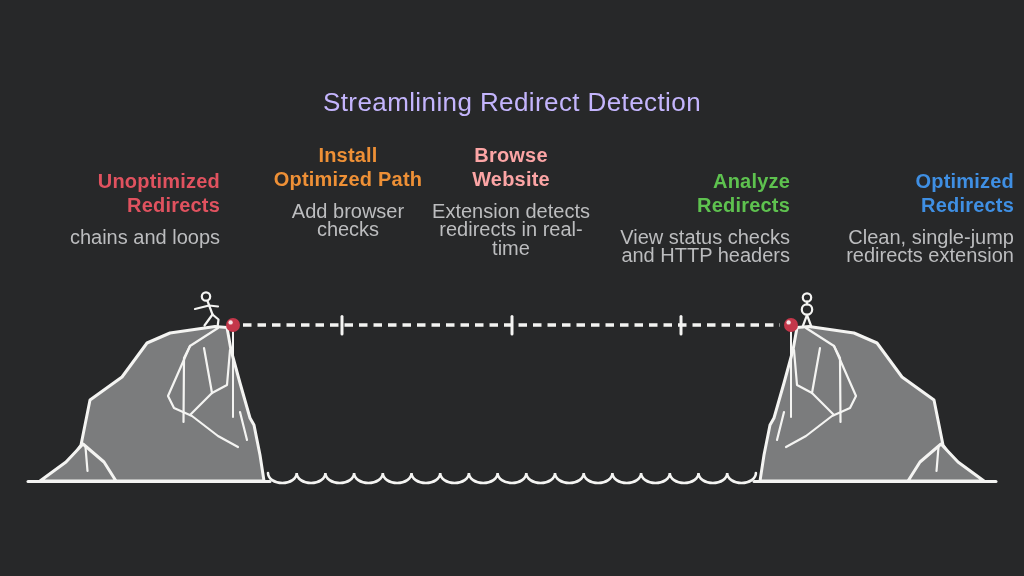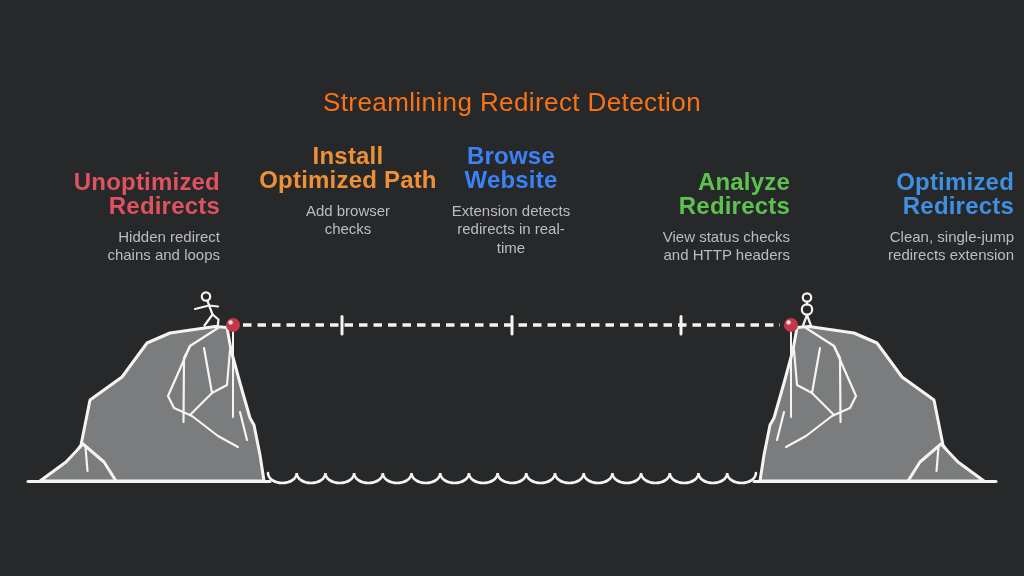--- a/index.html
+++ b/index.html
@@ -14,34 +14,34 @@
   }
   .title {
     position: absolute;
     top: 87px;
     left: 0;
     right: 0;
     text-align: center;
     font-size: 26px;
     font-weight: 500;
     letter-spacing: 0.4px;
-    color: #f97316;
+    color: #c4b5fd;
   }
   .step {
     position: absolute;
   }
   .step .heading {
-    font-size: 24px;
+    font-size: 20px;
     line-height: 23.5px;
     font-weight: 600;
     letter-spacing: 0.2px;
   }
   .step .body {
     margin-top: 11px;
-    font-size: 15px;
+    font-size: 20px;
     line-height: 18.4px;
     font-weight: 400;
     color: #bcbdbf;
   }
   .step .heading span, .step .body span { display: block; }
 
   .step-1 { left: 20px;  width: 200px; top: 170px; text-align: right; }
   .step-2 { left: 238px; width: 220px; top: 144px; text-align: center; }
   .step-3 { left: 401px; width: 220px; top: 144px; text-align: center; }
   .step-4 { left: 570px; width: 220px; top: 170px; text-align: right; }
@@ -67,38 +67,37 @@
 <div class="stage" style="background-color: rgb(39, 40, 41);">
 
   <div class="title">Streamlining Redirect Detection</div>
 
   <div class="step step-1">
     <div class="heading" style="color: rgb(224, 82, 95);">
       <span>Unoptimized</span>
       <span>Redirects</span>
     </div>
     <div class="body">
-      <span>Hidden redirect</span>
       <span>chains and loops</span>
     </div>
   </div>
 
   <div class="step step-2">
     <div class="heading" style="color: rgb(238, 144, 54);">
       <span>Install</span>
       <span>Optimized Path</span>
     </div>
     <div class="body">
       <span>Add browser</span>
       <span>checks</span>
     </div>
   </div>
 
   <div class="step step-3">
-    <div class="heading" style="color: #3b82f6;">
+    <div class="heading" style="color: #fca5a5;">
       <span>Browse</span>
       <span>Website</span>
     </div>
     <div class="body">
       <span>Extension detects</span>
       <span>redirects in real-</span>
       <span>time</span>
     </div>
   </div>
 

